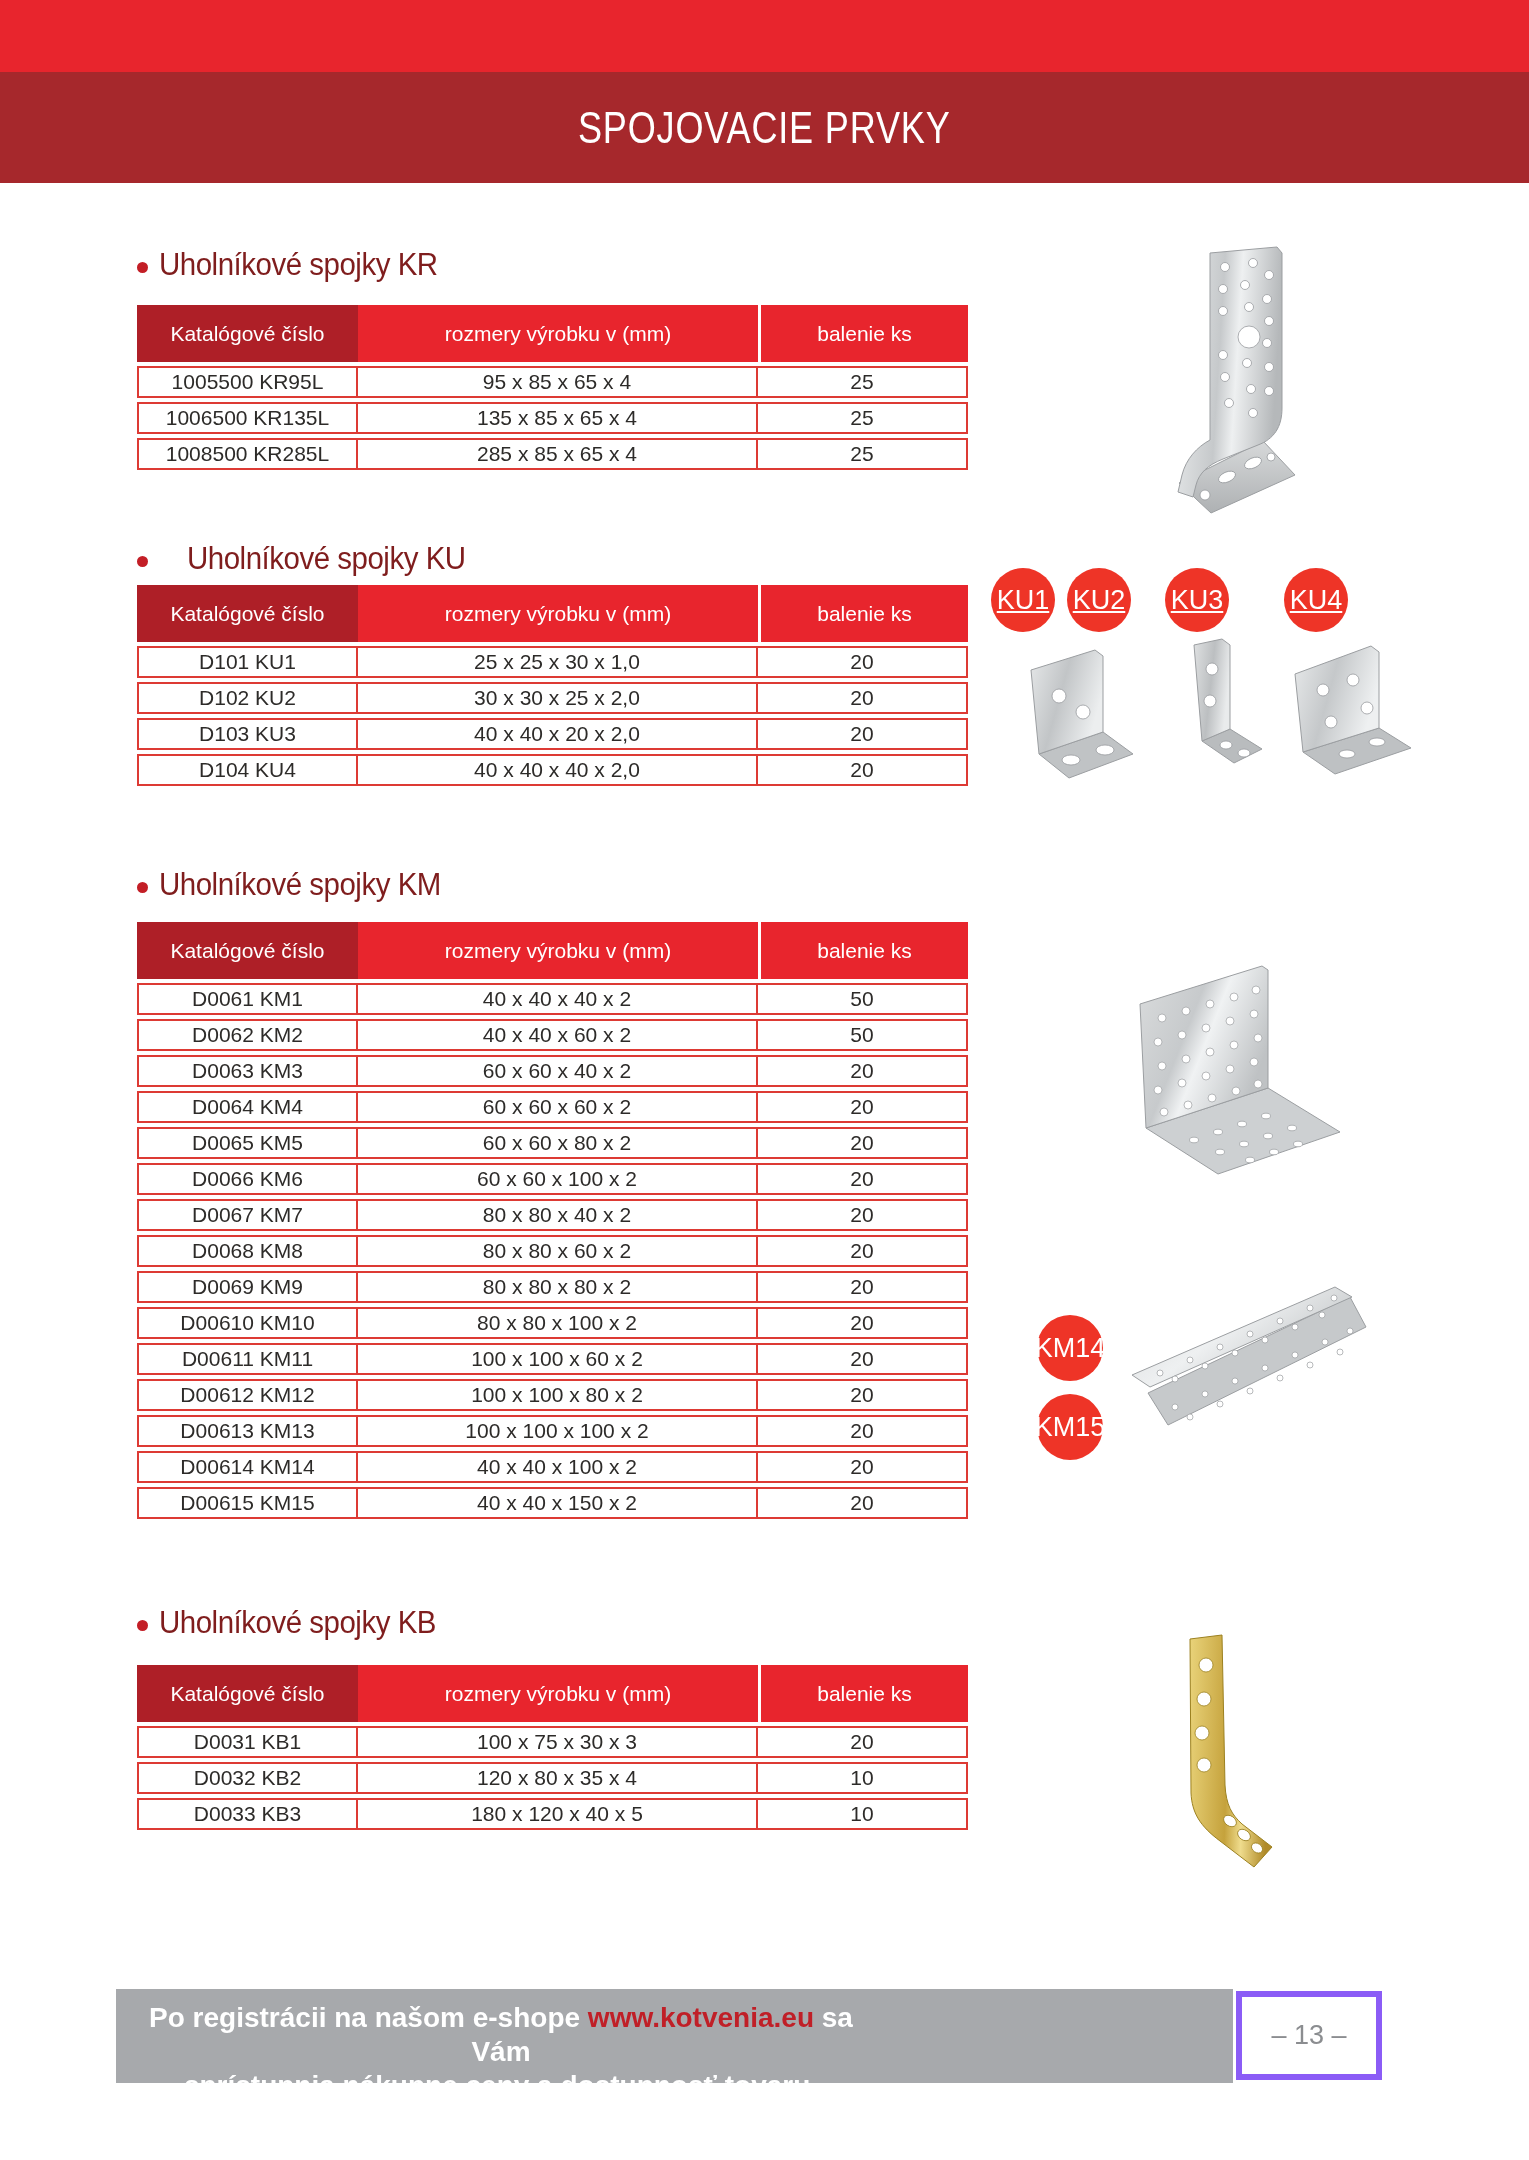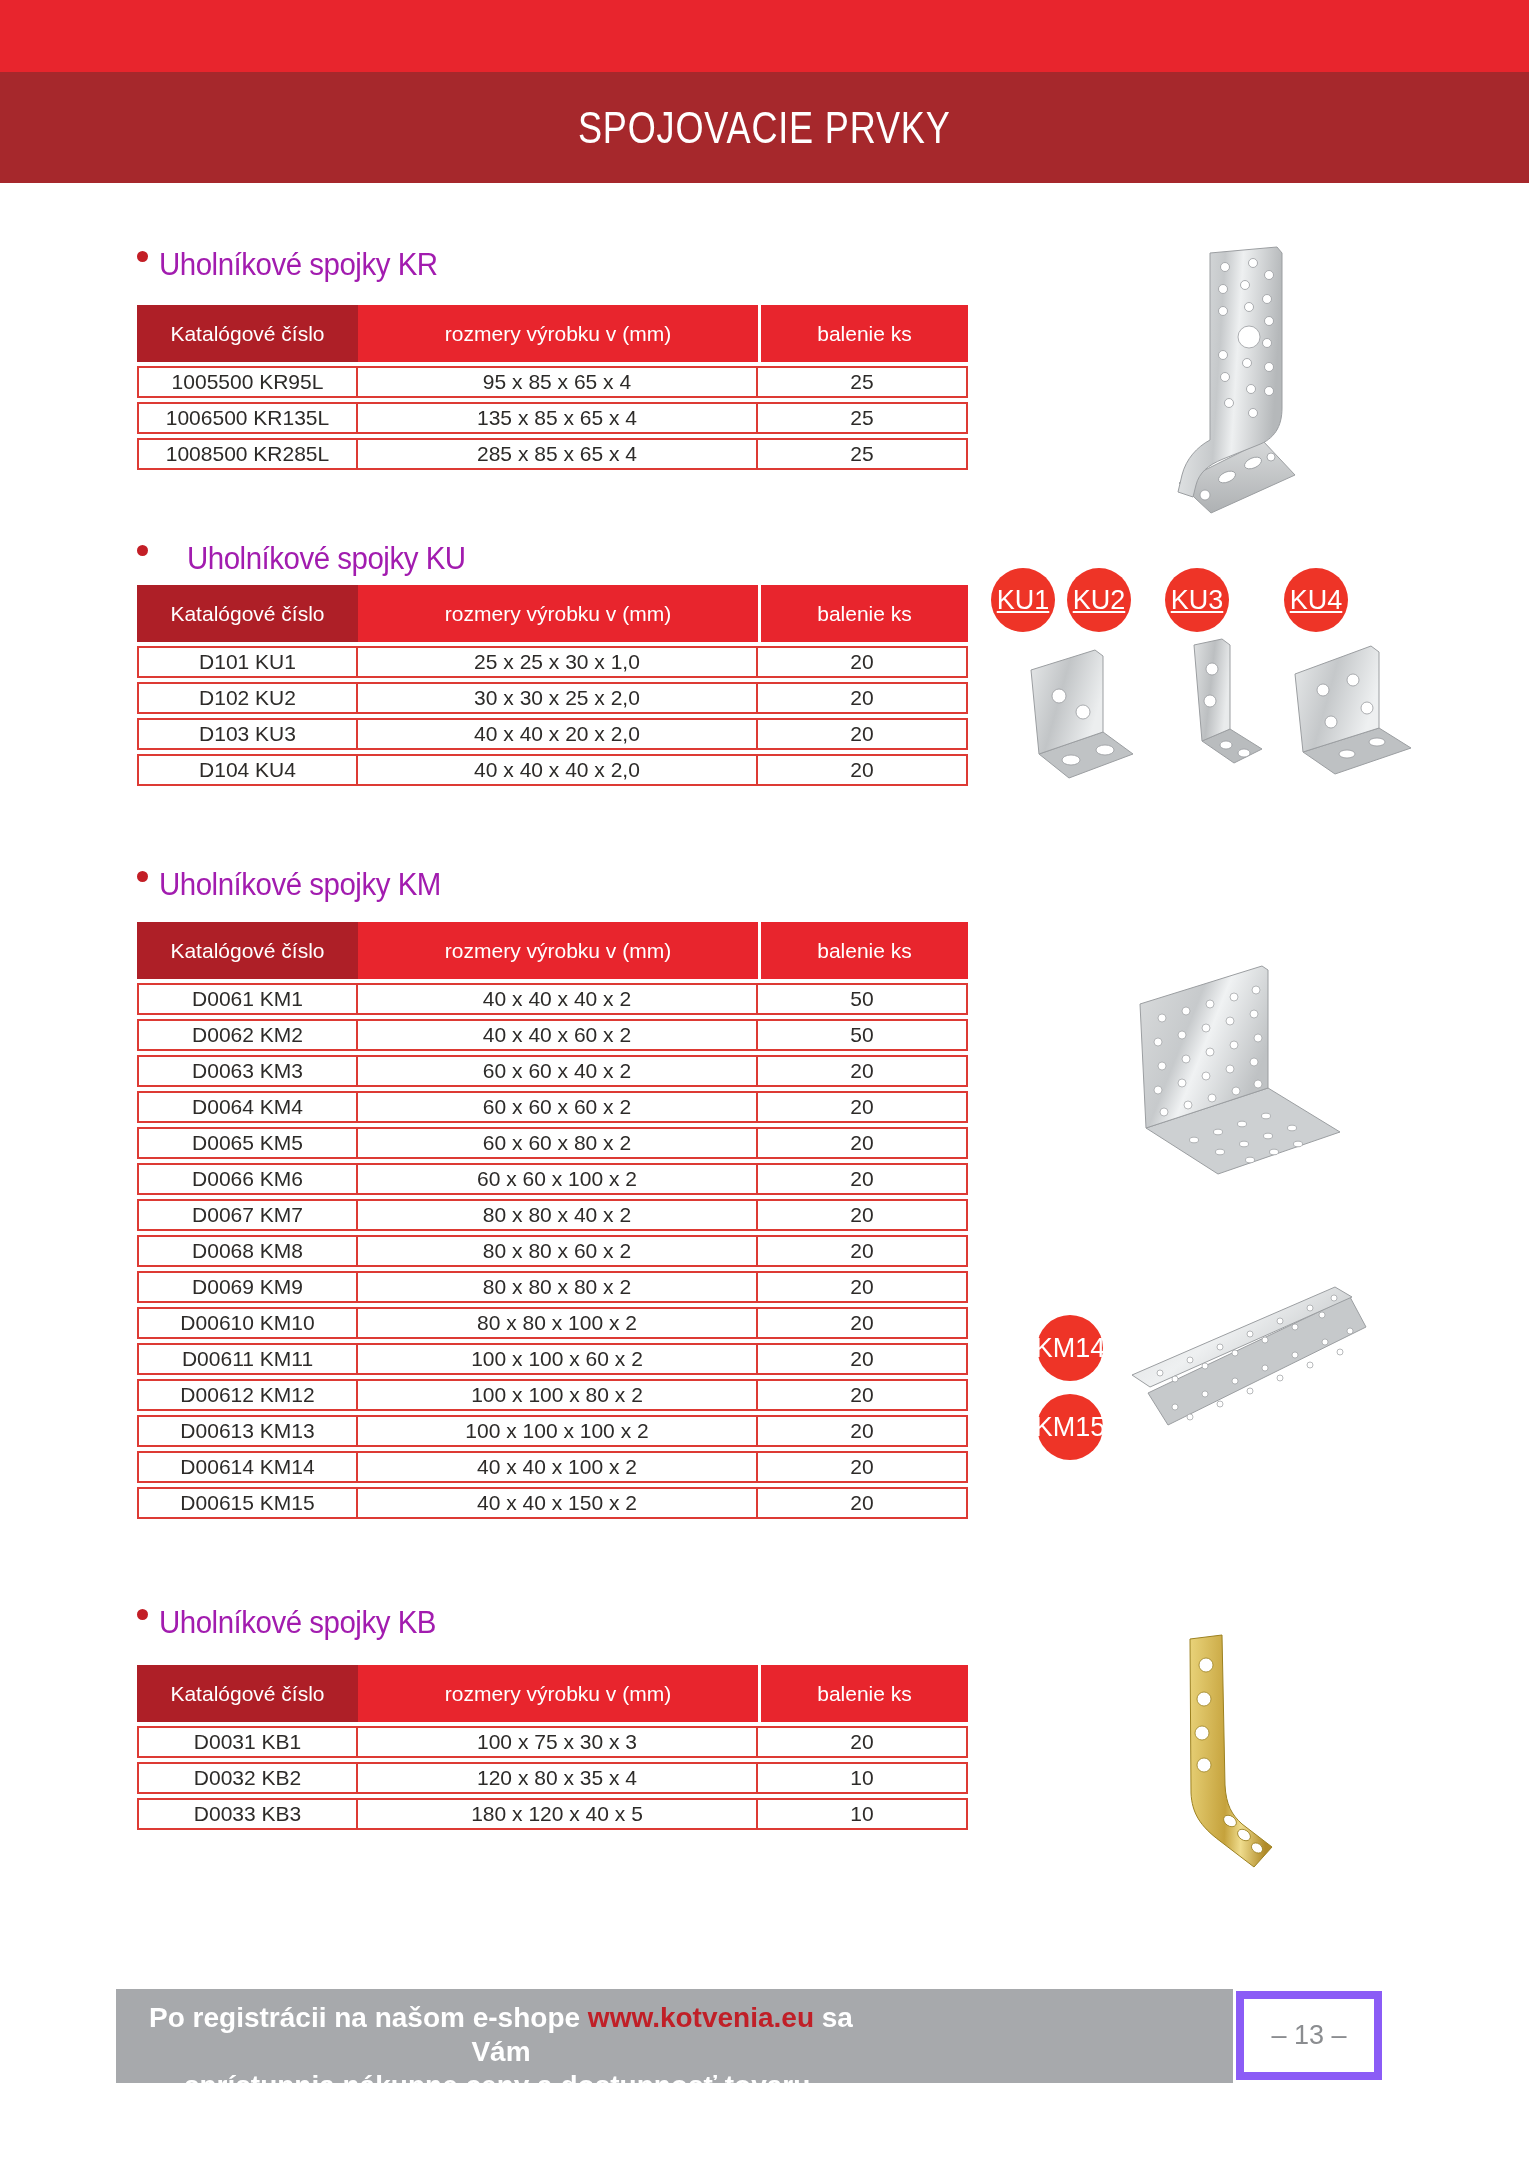--- a/index.html
+++ b/index.html
@@ -5,21 +5,21 @@
   html,body{margin:0;padding:0;background:#ffffff;}
   .page{position:relative;width:1529px;height:2160px;background:#ffffff;overflow:hidden;
         font-family:"Liberation Sans", sans-serif;}
   
   .band-top{position:absolute;left:0;top:0;width:1529px;height:72px;background:#e8252d;}
   .band-title{position:absolute;left:0;top:72px;width:1529px;height:111px;background:#a6282c;
               display:flex;align-items:center;justify-content:center;}
   .band-title span{color:#ffffff;font-size:44px;letter-spacing:1px;transform:scaleX(.82);
                    transform-origin:center;white-space:nowrap;}
   
-  .sec-title{position:absolute;display:flex;align-items:flex-start;color:#a21caf;}
+  .sec-title{position:absolute;display:flex;align-items:center;color:#7f1d1d;}
   .sec-title .bullet{width:11px;height:11px;border-radius:50%;background:#c31e26;margin-right:11px;margin-top:4px;}
   .sec-title .txt{font-size:31px;letter-spacing:-0.5px;transform:scaleX(.95);transform-origin:left center;white-space:nowrap;}
   
   .ptable{position:absolute;width:831px;}
   .thead{display:flex;height:57px;}
   .thead .hc{display:flex;align-items:center;justify-content:center;color:#fff;font-size:21px;box-sizing:border-box;}
   .hc.c1{width:221px;background:#ae1f27;}
   .hc.c2{width:400px;background:#e8252d;}
   .hc.c3{width:210px;background:#e8252d;border-left:3px solid #ffffff;}
   .trow{display:flex;height:32px;margin-top:4px;}
@@ -32,21 +32,21 @@
   .badge{position:absolute;border-radius:50%;background:#ee3427;color:#fff;display:flex;
          align-items:center;justify-content:center;font-size:27px;}
   .badge.b64{width:64px;height:64px;text-decoration:underline;}
   .badge.b66{width:66px;height:66px;}
   
   .footer-band{position:absolute;left:116px;top:1989px;width:1117px;height:94px;background:#a7a9ac;}
   .footer-text{position:absolute;left:0;top:12px;width:770px;text-align:center;color:#ffffff;
                font-weight:bold;font-size:28px;line-height:34px;}
   .footer-text .link{color:#c01f27;text-decoration:none;font-weight:bold;cursor:pointer;}
   .page-box{position:absolute;left:1236px;top:1991px;width:146px;height:89px;background:#ffffff;
-            box-sizing:border-box;border:8px solid #8b5cf6;display:flex;align-items:center;
+            box-sizing:border-box;border:6px solid #8b5cf6;display:flex;align-items:center;
             justify-content:center;color:#8b8d90;font-size:27px;}
   .prod{position:absolute;}
 </style>
 </head>
 <body>
 
 <div class="page">
 
   <div class="band-top"></div>
   <div class="band-title">

